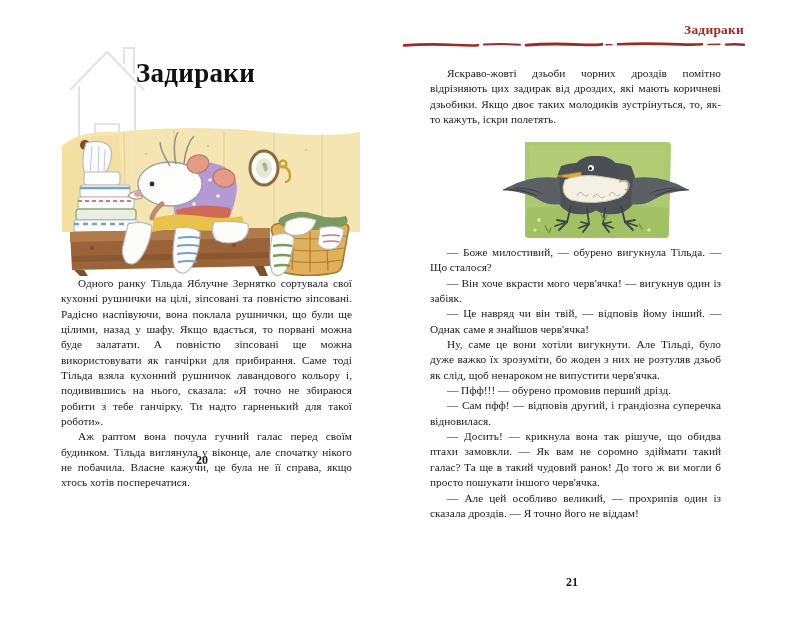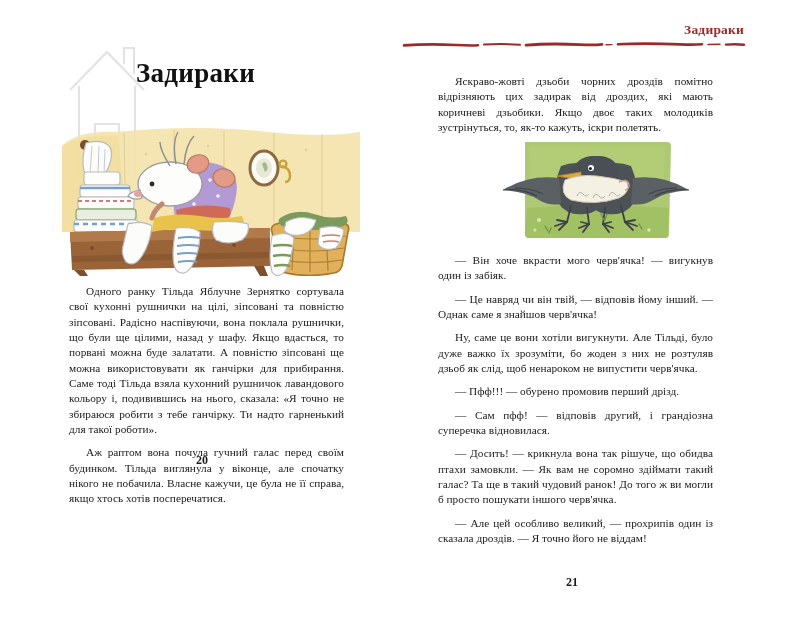--- a/index.html
+++ b/index.html
@@ -105,21 +105,21 @@
     left: 430px;
     top: 66px;
     width: 291px;
   }
   .textcol.right-col-b {
     left: 430px;
     top: 245px;
     width: 291px;
   }
   .textcol p {
-    margin: 8px;
+    margin: 0;
     text-indent: 17px;
     hyphens: auto;
   }
 
   
   .folio {
     position: absolute;
     bottom: 28px;
     font-size: 12px;
     font-weight: bold;
@@ -369,20 +369,21 @@
       <circle cx="46" cy="92" r="1.6"></circle>
     <circle cx="160" cy="92" r="1.8"></circle>
   </g>
 </svg>
 
 <div class="textcol right-col">
   <p>Яскраво-жовті дзьоби чорних дроздів помітно відрізняють цих задирак від дроздих, які мають коричневі дзьобики. Якщо двоє таких молодиків зустрінуться, то, як-то кажуть, іскри полетять.</p>
 </div>
 
 <div class="textcol right-col-b">
+  <p>— Боже милостивий, — обурено вигукнула Тільда. — Що сталося?</p>
   <p>— Він хоче вкрасти мого черв'ячка! — вигукнув один із забіяк.</p>
   <p>— Це навряд чи він твій, — відповів йому інший. — Однак саме я знайшов черв'ячка!</p>
   <p>Ну, саме це вони хотіли вигукнути. Але Тільді, було дуже важко їх зрозуміти, бо жоден з них не розтуляв дзьоб як слід, щоб ненароком не випустити черв'ячка.</p>
   <p>— Пфф!!! — обурено промовив перший дрізд.</p>
   <p>— Сам пфф! — відповів другий, і грандіозна суперечка відновилася.</p>
   <p>— Досить! — крикнула вона так рішуче, що обидва птахи замовкли. — Як вам не соромно здіймати такий галас? Та ще в такий чудовий ранок! До того ж ви могли б просто пошукати іншого черв'ячка.</p>
   <p>— Але цей особливо великий, — прохрипів один із сказала дроздів. — Я точно його не віддам!</p>
 </div>
 
 <div class="folio folio-right">21</div>

